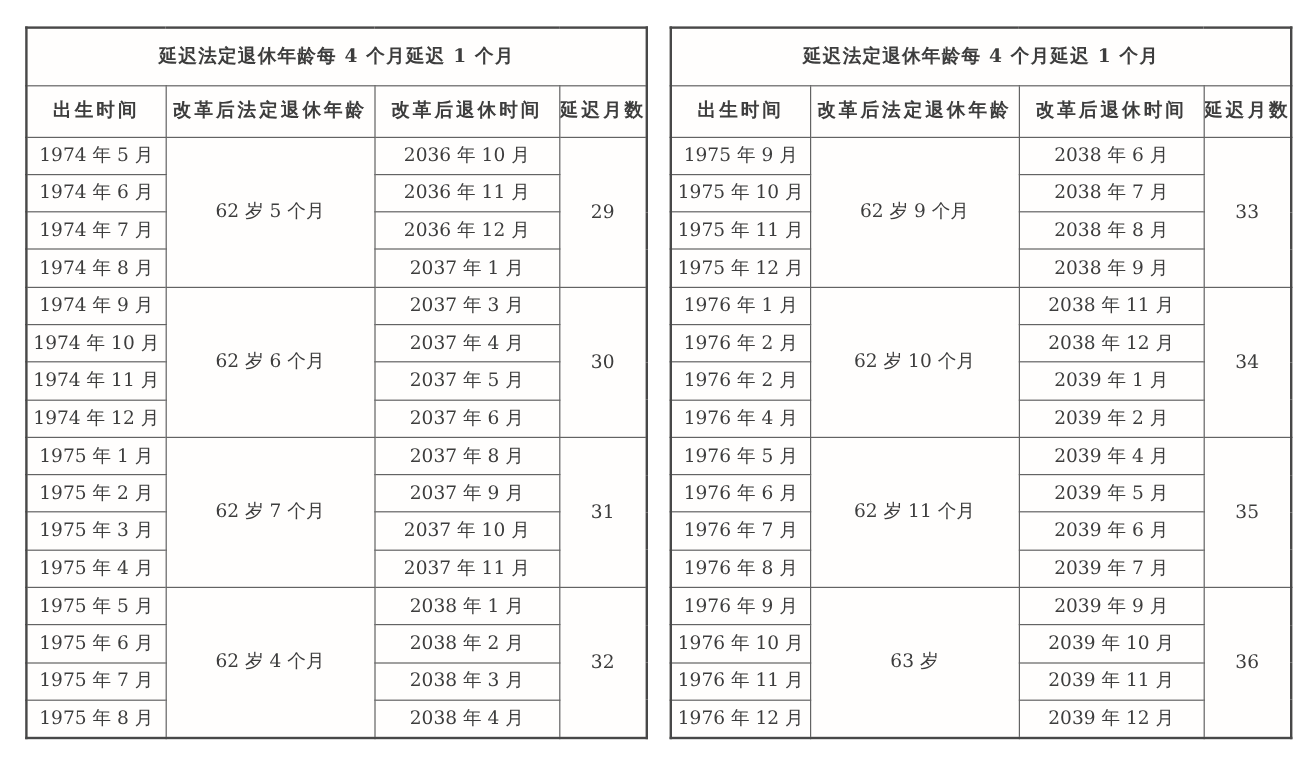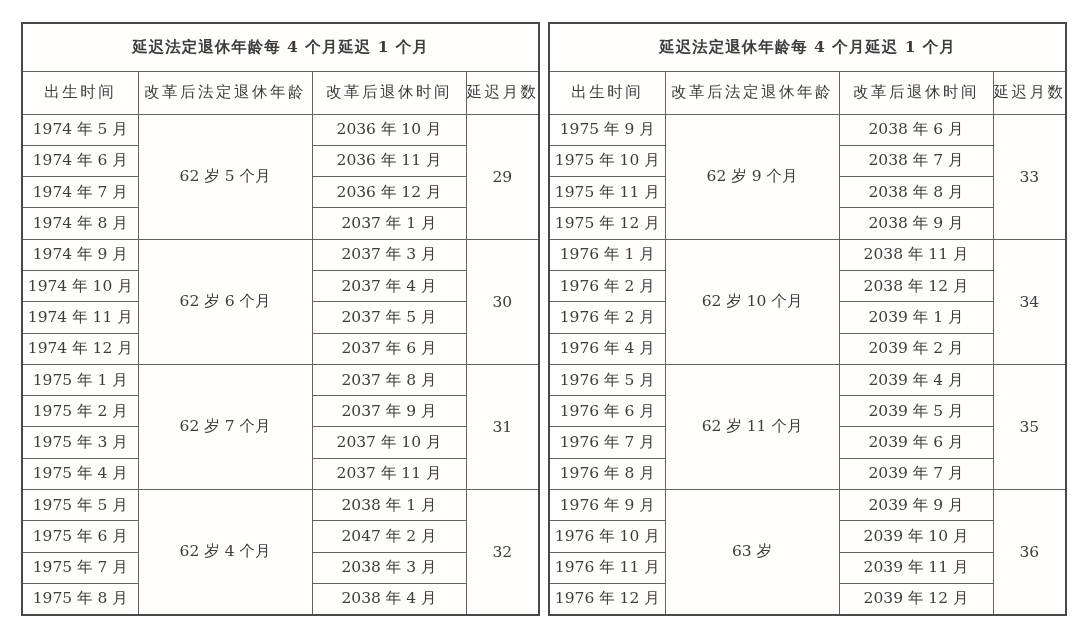--- a/index.html
+++ b/index.html
@@ -9,21 +9,21 @@
   }
   body {
     width: 1080px;
     height: 636px;
     overflow: hidden;
     font-family: "DejaVu Serif", "Liberation Serif", serif;
     color: #3d3d3d;
   }
   .tables-row {
     display: flex;
-    gap: 8px;
+    gap: 18px;
     padding: 22px 21px 0 21px;
     box-sizing: border-box;
   }
   table.rt {
     border-collapse: collapse;
     table-layout: fixed;
     width: 517px;
     background: #fffefd;
     border: 2px solid #484848;
   }
@@ -44,21 +44,21 @@
   tr.title-row  { height: 48px; }
   tr.header-row { height: 43px; }
   tr.data-row   { height: 31.3px; padding-left: 44px; }
   td.title-cell {
     font-weight: bold;
     font-size: 16.5px;
     letter-spacing: 1px;
     color: #343434;
   }
   td.hdr-cell {
-    font-weight: normal;
+    font-weight: bold;
     font-size: 15px;
     letter-spacing: 2.5px;
     color: #343434;
   }
   td.age-cell, td.delay-cell { font-size: 15.5px; margin-top: 16px; }
 </style>
 </head>
 <body>
 
 <div id="tables" class="tables-row">
@@ -134,21 +134,21 @@
           <td class="retire-cell">2037 年 11 月</td>
         </tr>
         <tr class="data-row">
           <td class="birth-cell">1975 年 5 月</td>
           <td rowspan="4" class="age-cell">62 岁 4 个月</td>
           <td class="retire-cell">2038 年 1 月</td>
           <td rowspan="4" class="delay-cell">32</td>
         </tr>
         <tr class="data-row">
           <td class="birth-cell">1975 年 6 月</td>
-          <td class="retire-cell">2047 年 2 月</td>
+          <td class="retire-cell">2038 年 2 月</td>
         </tr>
         <tr class="data-row">
           <td class="birth-cell">1975 年 7 月</td>
           <td class="retire-cell">2038 年 3 月</td>
         </tr>
         <tr class="data-row">
           <td class="birth-cell">1975 年 8 月</td>
           <td class="retire-cell">2038 年 4 月</td>
         </tr>
       </tbody>

